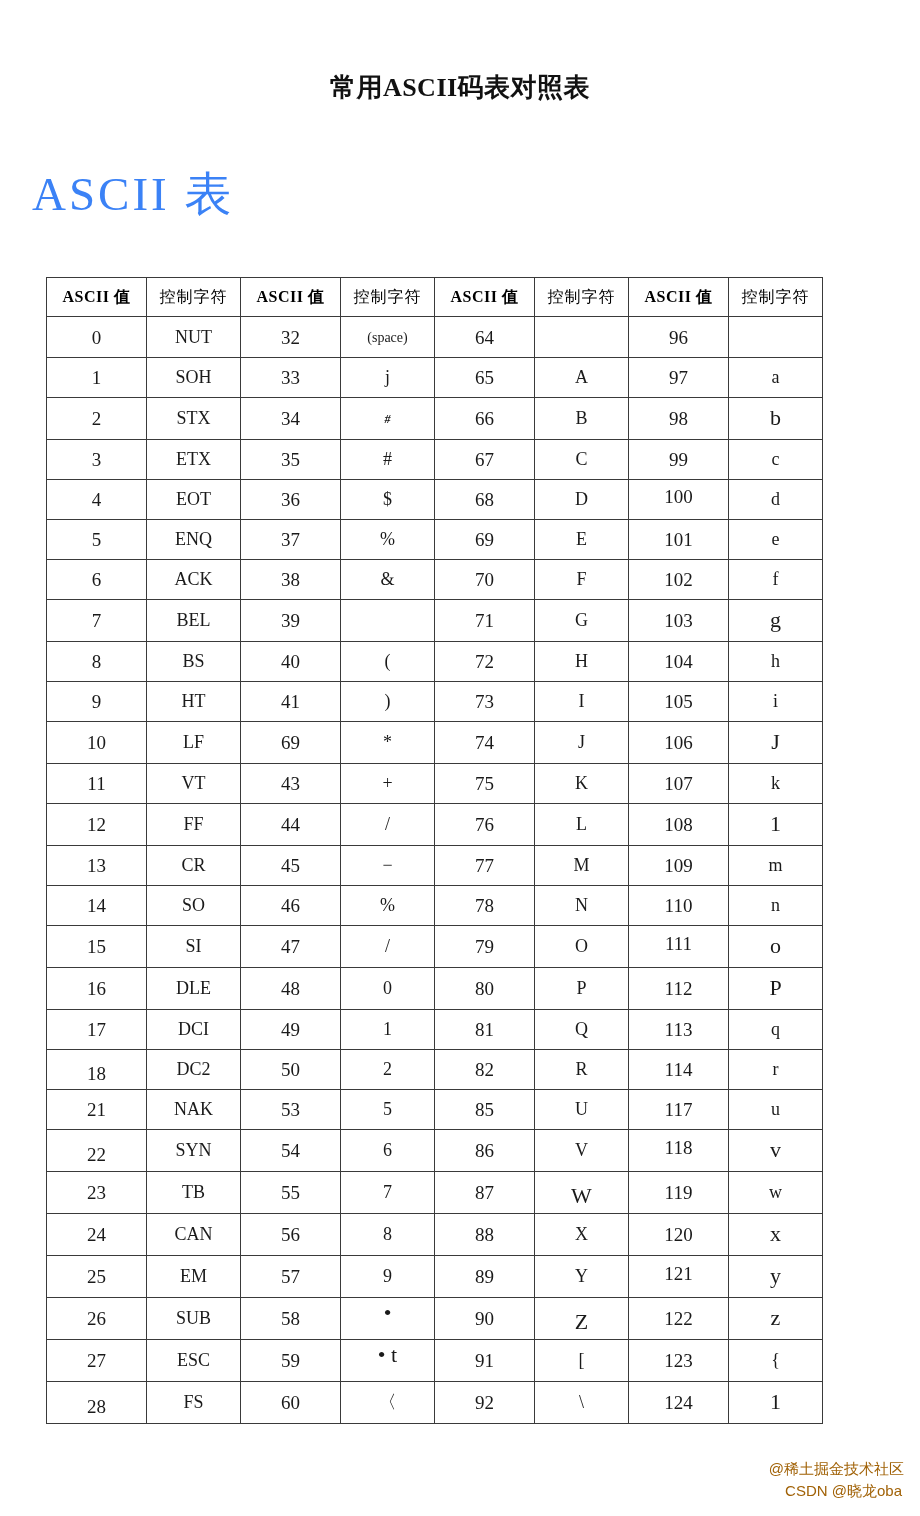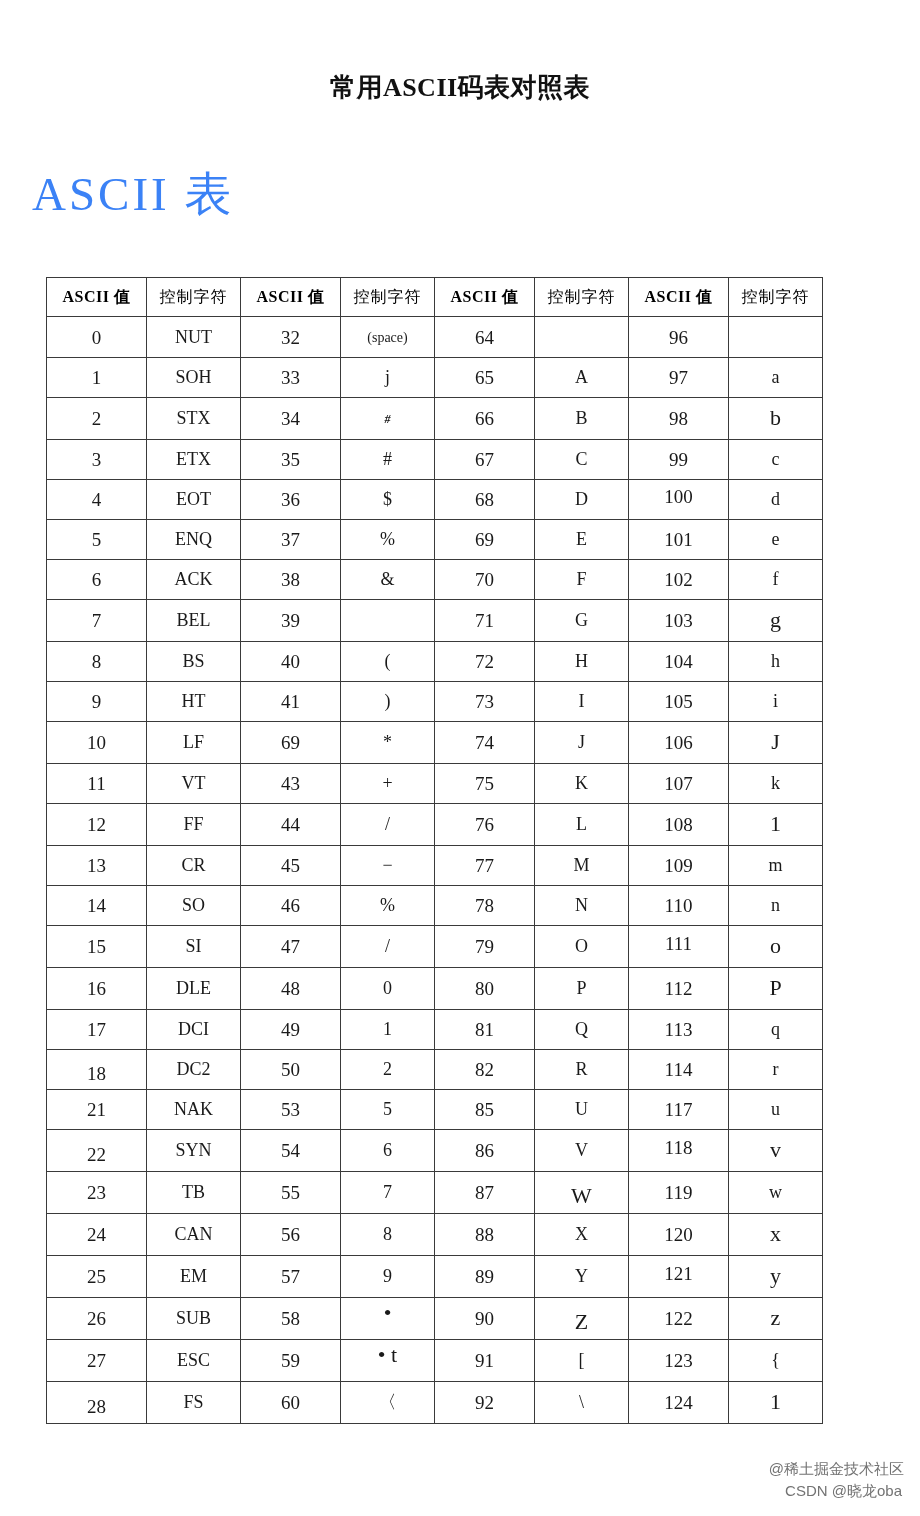--- a/index.html
+++ b/index.html
@@ -99,21 +99,21 @@
   .sm { font-size: 14px; }
   .tiny-ital { font-size: 12px; font-style: italic; font-weight: bold; }
   .dotglyph { font-size: 22px; position: relative; top: -5px; }
 
   
   #watermark {
     position: absolute;
     right: 16px;
     bottom: 14px;
     text-align: right;
-    color: #737373;
+    color: #a16207;
     font-family: "Liberation Sans", "DejaVu Sans", sans-serif;
     font-size: 15px;
     line-height: 22px;
     user-select: none;
   }
   #watermark .wm-line2 { padding-right: 2px; }
 </style>
 </head>
 <body>
 

